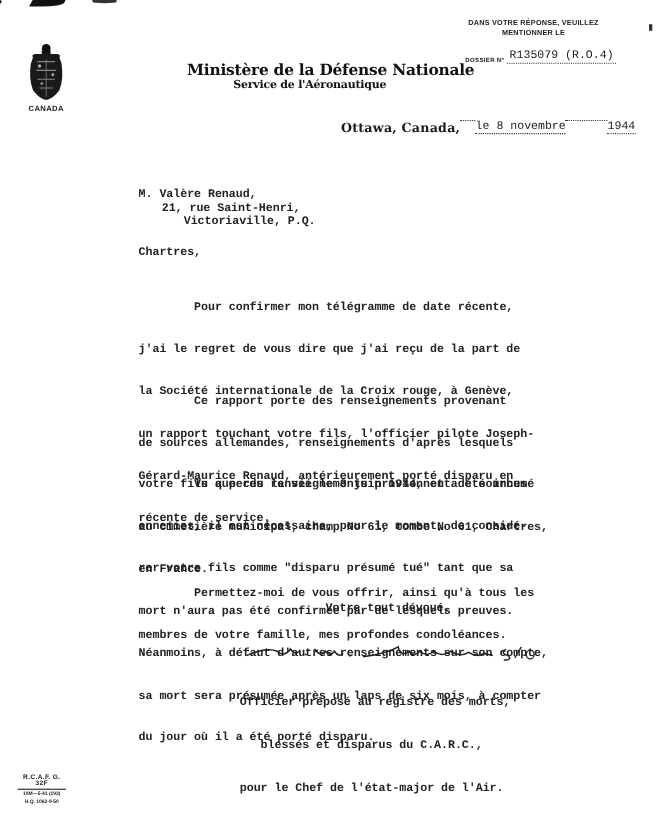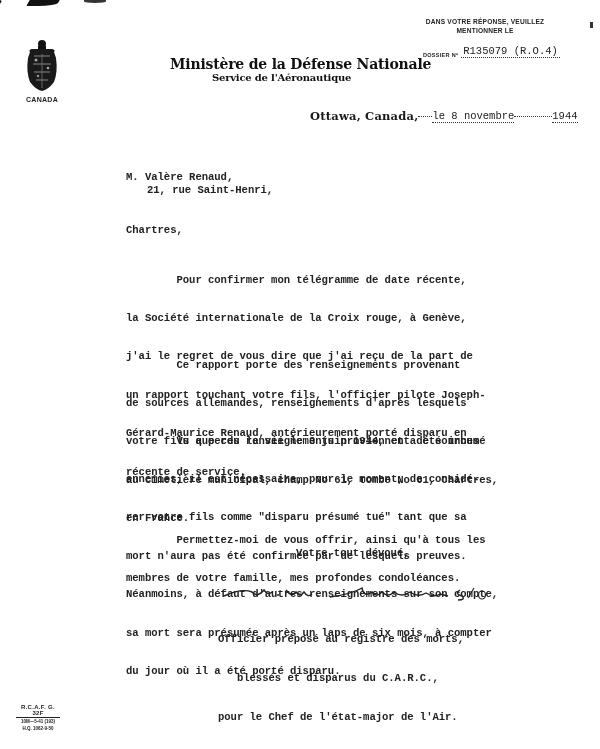--- a/index.html
+++ b/index.html
@@ -24,21 +24,21 @@
 
   
   .ministry { left: 170px; top: 56px; font-size: 14px; letter-spacing: -0.2px; }
   .service { left: 212px; top: 72px; font-size: 10px; letter-spacing: -0.2px; }
 
   .reply-note { left: 395px; top: 17px; width: 180px; text-align: center; font-size: 6.6px; line-height: 9px; letter-spacing: 0.2px; }
   .dossier { left: 423px; top: 45px; font-size: 10px; display: flex; align-items: flex-end; gap: 3px; }
   .dossier-label { font-family: "Liberation Sans", sans-serif; font-weight: bold; font-size: 5.5px; letter-spacing: 0.3px; }
   .dossier-num { font-family: "Liberation Mono", monospace; font-size: 10.5px; color: #222; border-bottom: 1px dotted #333; padding: 0 2px; }
 
-  .place-date { left: 310px; top: 109px; font-size: 11.5px; display: flex; align-items: center; }
+  .place-date { left: 310px; top: 109px; font-size: 11.5px; display: flex; align-items: flex-start; }
   .place { font-family: "DejaVu Serif", serif; font-weight: bold; letter-spacing: 0.2px; }
   .dots { border-bottom: 1px dotted #333; display: inline-block; }
   .date-text { font-family: "Liberation Mono", monospace; font-size: 10.5px; color: #222; }
 
   
   .addr { left: 126px; line-height: 12.5px; }
   .para { left: 126px; width: 390px; line-height: 12.8px; white-space: pre; }
 
   .sig { left: 212px; top: 580px; width: 280px; height: 26px; }
   .sig-block { left: 218px; top: 607px; width: 270px; line-height: 13px; white-space: pre; }
@@ -83,28 +83,29 @@
   <span class="place">Ottawa, Canada,</span>
   <span class="dots" style="width:14px"></span>
   <span class="date-text dots">le 8 novembre</span>
   <span class="dots" style="width:38px"></span>
   <span class="date-text dots">1944</span>
 </div>
 
 <div class="abs addr mono" style="top:171px">
   <div>M. Valère Renaud,</div>
   <div style="padding-left:21px">21, rue Saint-Henri,</div>
+  <div style="padding-left:41px">Victoriaville, P.Q.</div>
 </div>
 
 <div class="abs mono" style="left:126px; top:224px">Chartres,</div>
 
 <div class="abs para mono" style="top:248px">
   <div>        Pour confirmer mon télégramme de date récente,</div>
+  <div>j'ai le regret de vous dire que j'ai reçu de la part de</div>
   <div>la Société internationale de la Croix rouge, à Genève,</div>
-  <div>j'ai le regret de vous dire que j'ai reçu de la part de</div>
   <div>un rapport touchant votre fils, l'officier pilote Joseph-</div>
   <div>Gérard-Maurice Renaud, antérieurement porté disparu en</div>
   <div>récente de service.</div>
 </div>
 
 <div class="abs para mono" style="top:333px">
   <div>        Ce rapport porte des renseignements provenant</div>
   <div>de sources allemandes, renseignements d'après lesquels</div>
   <div>votre fils a perdu la vie le 3 juin 1944, et a été inhumé</div>
   <div>au cimetière municipal, champ No 61, tombe No 61, Chartres,</div>

